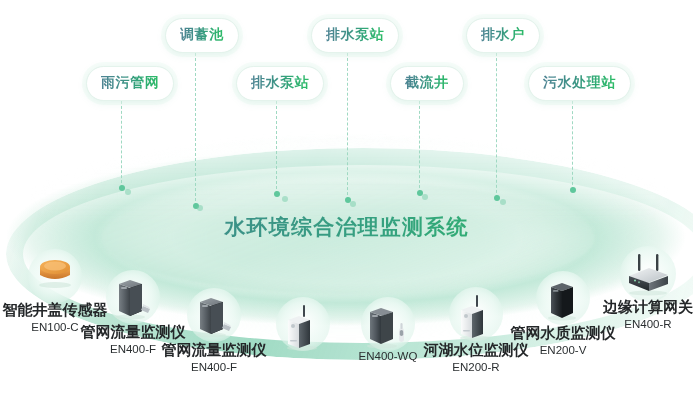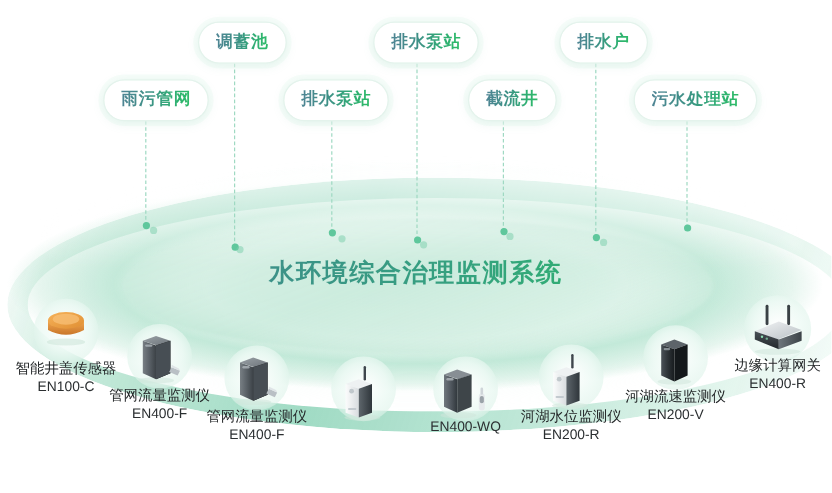--- a/index.html
+++ b/index.html
@@ -96,21 +96,21 @@
     position:absolute;left:50%;top:0;transform:translateX(-50%);
     border-radius:50%;
     background:radial-gradient(circle at 50% 45%, rgba(255,255,255,.95) 0%, rgba(238,250,245,.85) 48%, rgba(215,240,229,.55) 78%, rgba(235,249,243,0) 100%);
   }
   .dev-art{position:absolute;left:50%;top:0;transform:translateX(-50%);}
   .dev-label{
     position:absolute;left:50%;transform:translateX(-50%);
     text-align:center;white-space:nowrap;
     color:#242729;line-height:1.32;
   }
-  .dev-label .n{display:block;font-size:12px;font-weight:400;}
+  .dev-label .n{display:block;font-size:15px;font-weight:700;}
   .dev-label .m{display:block;font-size:11.5px;font-weight:400;color:#2b2f31;}
 
   
   .mote{position:absolute;border-radius:50%;background:rgba(120,205,170,.5);}
 </style>
 </head>
 <body>
 
 <div id="stage">
 
@@ -152,21 +152,21 @@
 
   <div class="center-title">水环境综合治理监测系统</div>
 
   <div id="pill-layer">
       <div class="pill" style="left: 86px; top: 66px;"><span>雨污管网</span></div>
       <div class="pill" style="left: 165px; top: 18px;"><span>调蓄池</span></div>
       <div class="pill" style="left: 236px; top: 66px;"><span>排水泵站</span></div>
       <div class="pill" style="left: 311px; top: 18px;"><span>排水泵站</span></div>
       <div class="pill" style="left: 390px; top: 66px;"><span>截流井</span></div>
       <div class="pill" style="left: 466px; top: 18px;"><span>排水户</span></div>
-      <div class="pill" style="left: 528px; top: 66px; font-family: Liberation Mono, monospace;"><span>污水处理站</span></div>
+      <div class="pill" style="left: 528px; top: 66px;"><span>污水处理站</span></div>
     </div>
 
   <div id="device-layer">
       <div class="device" style="left: 55px; top: 0px; width: 0px;">
         <div class="halo" style="width: 54px; height: 54px; top: 249px;"></div>
         <div class="dev-art" style="top: 255px;"><svg width="40" height="34" viewBox="0 0 40 34">
         <defs>
           <linearGradient id="mhA" x1="0" y1="0" x2="1" y2="1">
             <stop offset="0" stop-color="#f6b25a"></stop>
                 <stop offset="1" stop-color="#e08f33"></stop>
@@ -325,21 +325,21 @@
                 <stop offset="1" stop-color="#171b1e"></stop>
           </linearGradient>
         </defs>
         <ellipse cx="19" cy="41" rx="14" ry="2.5" fill="#cfe6da" opacity=".55"></ellipse>
         <path d="M8 10 l11 -4 l11 4 l-11 4 z" fill="#5d646a"></path>
         <path d="M8 10 v26 l11 5 v-27 z" fill="url(#vlA)"></path>
         <path d="M19 14 v27 l11 -5 v-26 z" fill="#14181b"></path>
         <rect x="10" y="13" width="5.5" height="1.8" rx=".9" fill="#9aa2a8" opacity=".8"></rect>
       </svg></div>
         <div class="dev-label" style="top: 323px;">
-          <span class="n">河湖流速监测仪</span>
+          <span class="n">管网水质监测仪</span>
           <span class="m">EN200-V</span>
         </div>
       </div>
       <div class="device" style="left: 648px; top: 0px; width: 0px;">
         <div class="halo" style="width: 56px; height: 56px; top: 246px;"></div>
         <div class="dev-art" style="top: 252px;"><svg width="56" height="44" viewBox="0 0 56 44">
         <defs>
           <linearGradient id="gwTop" x1="0" y1="0" x2="1" y2="1">
             <stop offset="0" stop-color="#f2f4f5"></stop>
                 <stop offset="1" stop-color="#b9c0c5"></stop>

